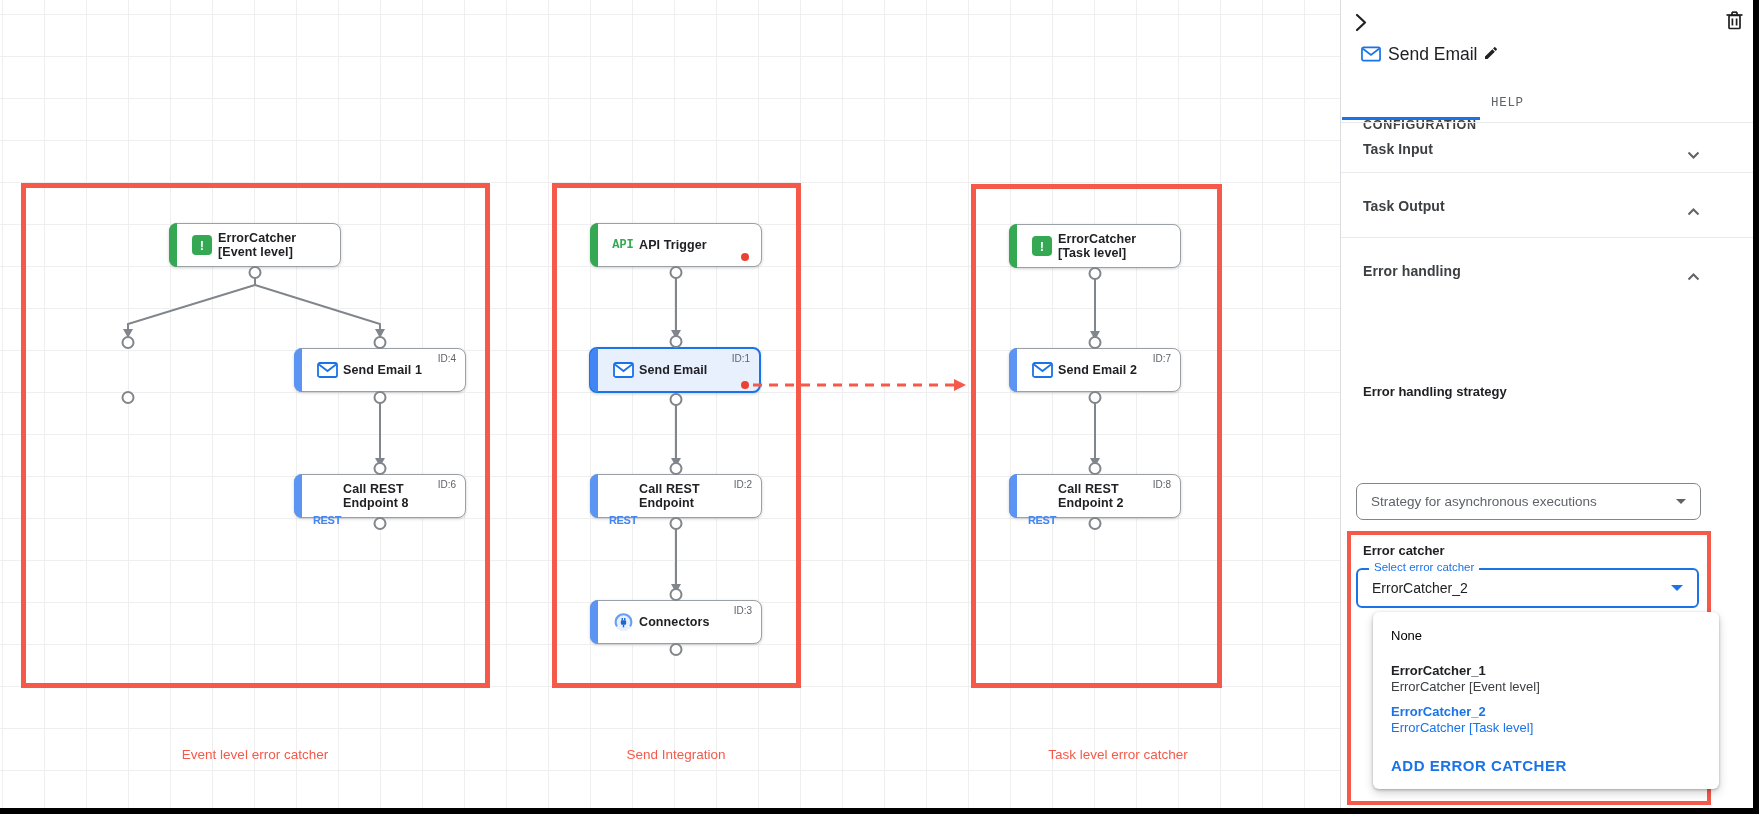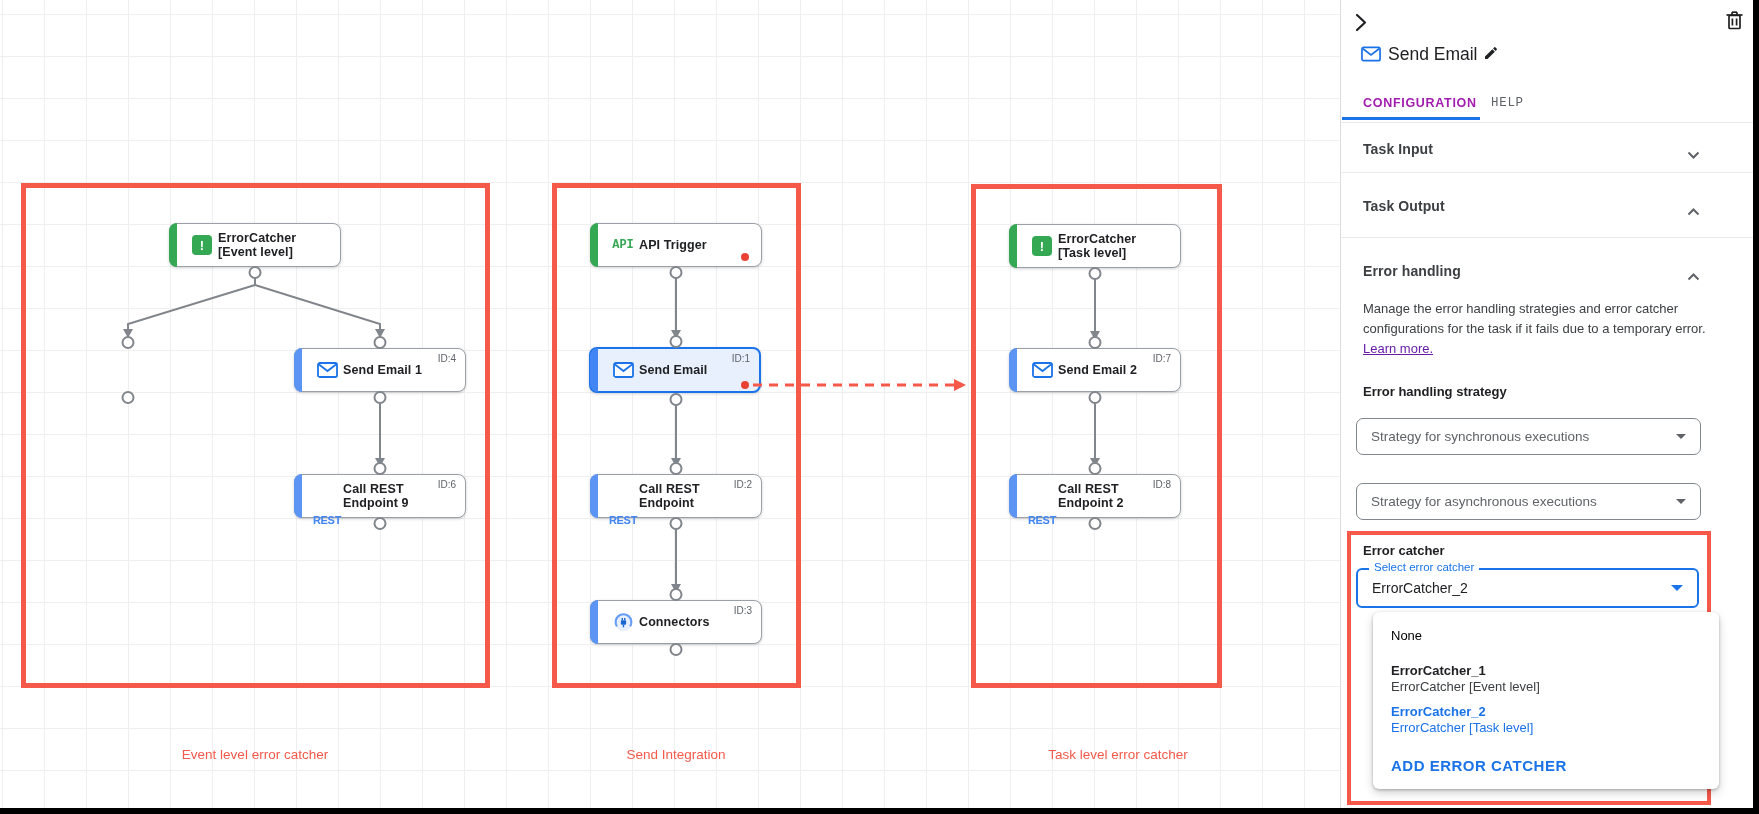--- a/index.html
+++ b/index.html
@@ -37,21 +37,21 @@
   .rest-txt { font-size:11px; font-weight:700; color:#4285f4; letter-spacing:-.3px;margin-top:48px; }
   .api-txt  { font-family:"Liberation Mono", monospace; font-size:12px; font-weight:700; color:#34a853; }
 
   
   #panel { position:absolute; left:1340px; top:0; width:413px; height:814px;
     background:#fff; border-left:1px solid #dadce0; z-index:10; }
   .pabs { position:absolute; }
   .icon-btn { background:none; border:none; cursor:pointer; padding:0; }
   #title { font-size:17.5px; font-weight:500; color:#202124; }
   .tab { position:absolute; top:96px; font-size:12.5px; letter-spacing:.7px; cursor:pointer; }
-  .tab.active { color:#a21caf; font-weight:700; }
+  .tab.active { color:#404040; font-weight:700;margin-top:22px; }
   .tab.idle { color:#5f6368; font-weight:400; }
   #tab-underline { position:absolute; left:1px; top:117px; width:138px; height:3px; background:#1a73e8; }
   .divider { position:absolute; left:0; width:413px; height:1px; background:#e8eaed; }
   .sec-label { font-size:14px; font-weight:700; letter-spacing:.1px; color:#3c4043; }
   .chev { position:absolute; left:346px; }
   #eh-desc { font-size:13px; line-height:20px; color:#3c4043; width:372px; }
   #learn-more { display:block; width:fit-content; color:#681da8; text-decoration:underline; cursor:pointer; }
   .bold-label { font-size:13px; font-weight:700; color:#202124; }
   .sel { position:absolute; left:15px; width:345px; height:37px; border:1px solid #80868b;
     border-radius:7px; display:flex; align-items:center; padding:0 14px; cursor:pointer; background:#fff; }
@@ -109,21 +109,21 @@
             <path d="M2 2.5 L10.5 9 L19 2.5" fill="none" stroke="#1a73e8" stroke-width="1.8"></path>
           </svg>
       </span>
       <span class="nlabel">Send Email 1</span>
       <span class="nid">ID:4</span>
     </div>
 
     <div class="node" style="left:294px; top:474px;">
       <span class="bar blue"></span>
       <span class="nicon rest-txt">REST</span>
-      <span class="nlabel">Call REST Endpoint 9</span>
+      <span class="nlabel">Call REST Endpoint 8</span>
       <span class="nid">ID:6</span>
     </div>
 
     <div class="node" style="left:590px; top:223px;">
       <span class="bar green"></span>
       <span class="nicon api-txt">API</span>
       <span class="nlabel">API Trigger</span>
     </div>
 
     <div class="node selected" style="left:589px; top:347px;">
@@ -293,31 +293,23 @@
     </span>
     <div class="divider" style="top:237px;"></div>
 
     <div class="pabs sec-label" style="left:22px; top:263px;">Error handling</div>
     <span class="chev" style="top:267px;">
       <svg width="13" height="8" viewBox="0 0 13 8">
           <polyline points="1.5,6.5 6.5,1.5 11.5,6.5" fill="none" stroke="#5f6368" stroke-width="2"></polyline>
         </svg>
     </span>
 
-    <div id="eh-desc" class="pabs" style="left:22px; top:299px;">
-      <span>Manage the error handling strategies and error catcher configurations for the task if it fails due to a temporary error.</span>
-      <a id="learn-more">Learn more.</a>
-    </div>
 
     <div class="pabs bold-label" style="left:22px; top:384px;">Error handling strategy</div>
 
-    <div class="sel" style="top:418px;">
-      <span class="sel-txt">Strategy for synchronous executions</span>
-      <span class="caret"></span>
-    </div>
     <div class="sel" style="top:483px;">
       <span class="sel-txt">Strategy for asynchronous executions</span>
       <span class="caret"></span>
     </div>
 
     <div id="ec-highlight"></div>
     <div class="pabs bold-label" style="left:22px; top:543px; z-index:2;">Error catcher</div>
 
     <div id="ec-select">
       <span class="val">ErrorCatcher_2</span>

